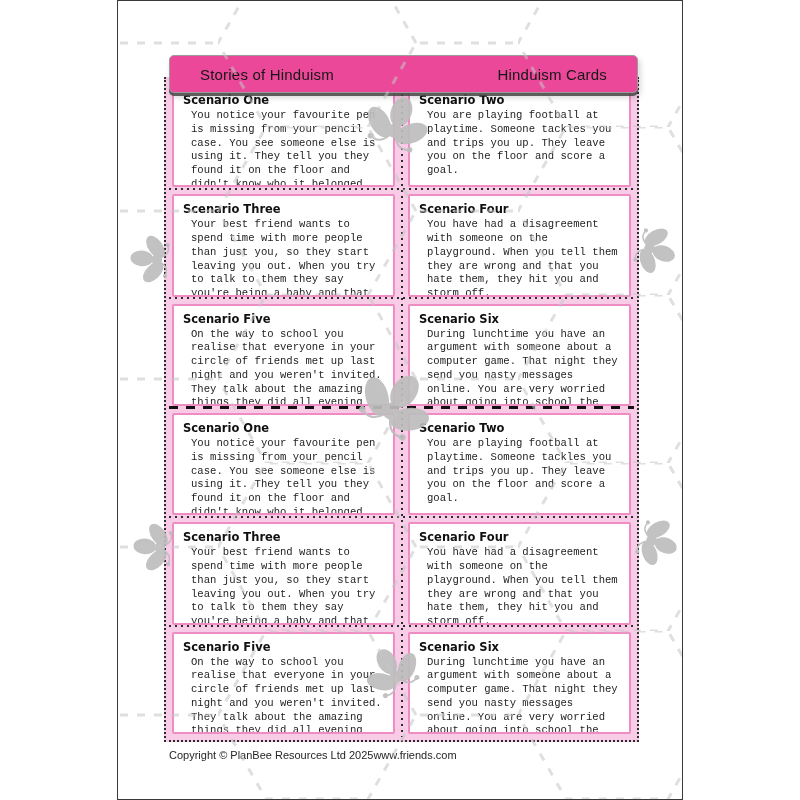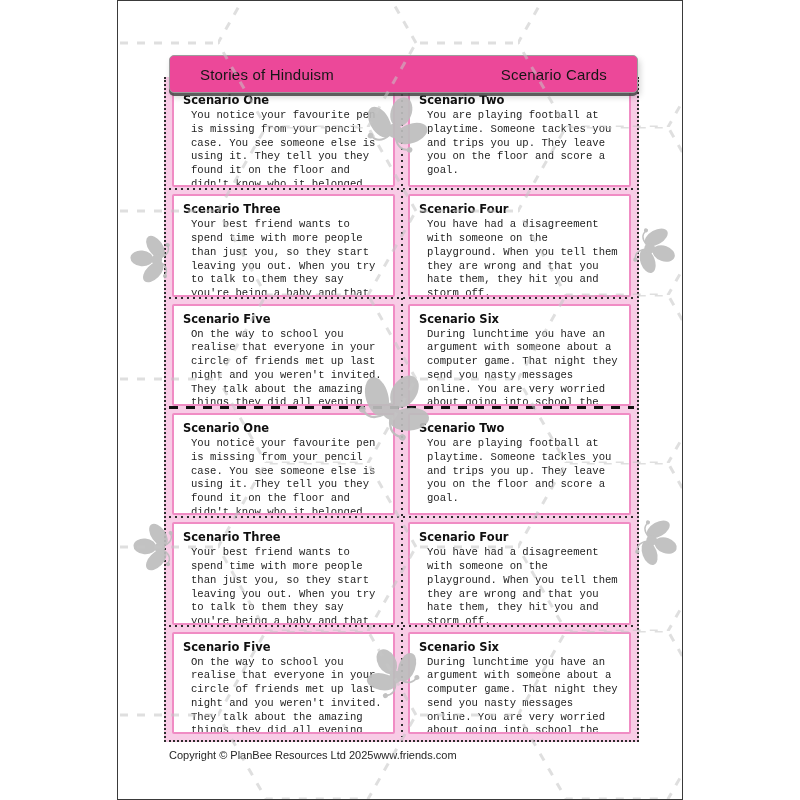--- a/index.html
+++ b/index.html
@@ -54,21 +54,21 @@
   .bee { position:absolute; z-index:5; opacity:.92; }
 </style>
 </head>
 <body>
 
 <div class="canvas">
   <div class="photo">
 
     <div class="header">
       <span>Stories of Hinduism</span>
-      <span>Scenario Cards</span>
+      <span>Hinduism Cards</span>
     </div>
 
     <div class="pink-area">
       <div class="cards-grid">
         <div class="card">
           <div class="card-title">Scenario One</div>
           <div class="card-body">You notice your favourite pen is missing from your pencil case. You see someone else is using it. They tell you they found it on the floor and didn't know who it belonged to.</div>
         </div>
         <div class="card">
           <div class="card-title">Scenario Two</div>

